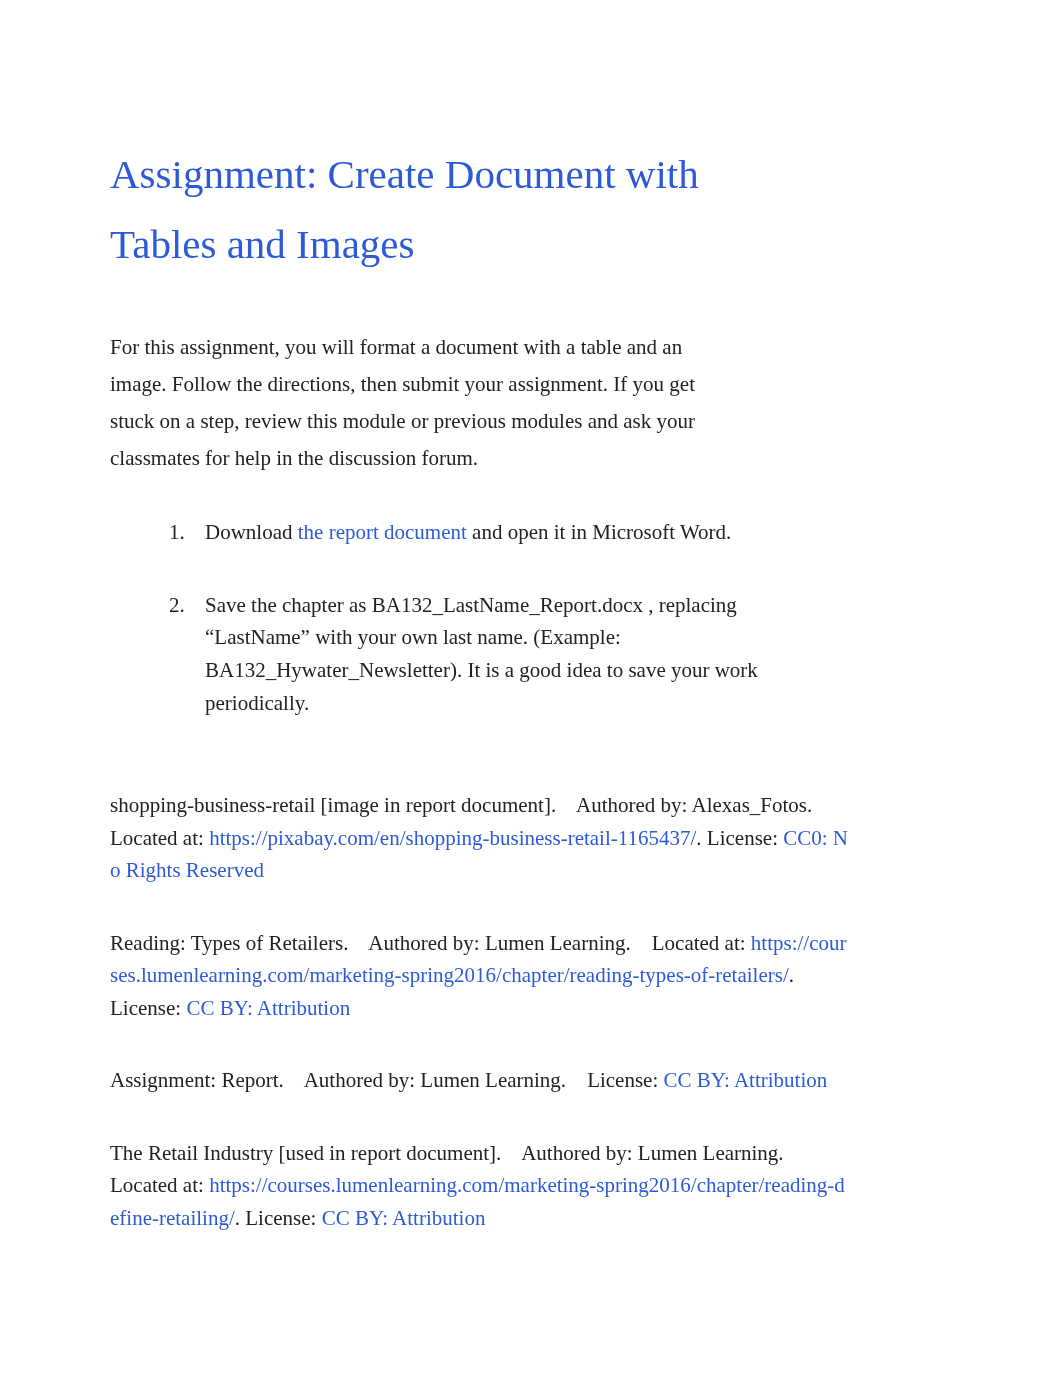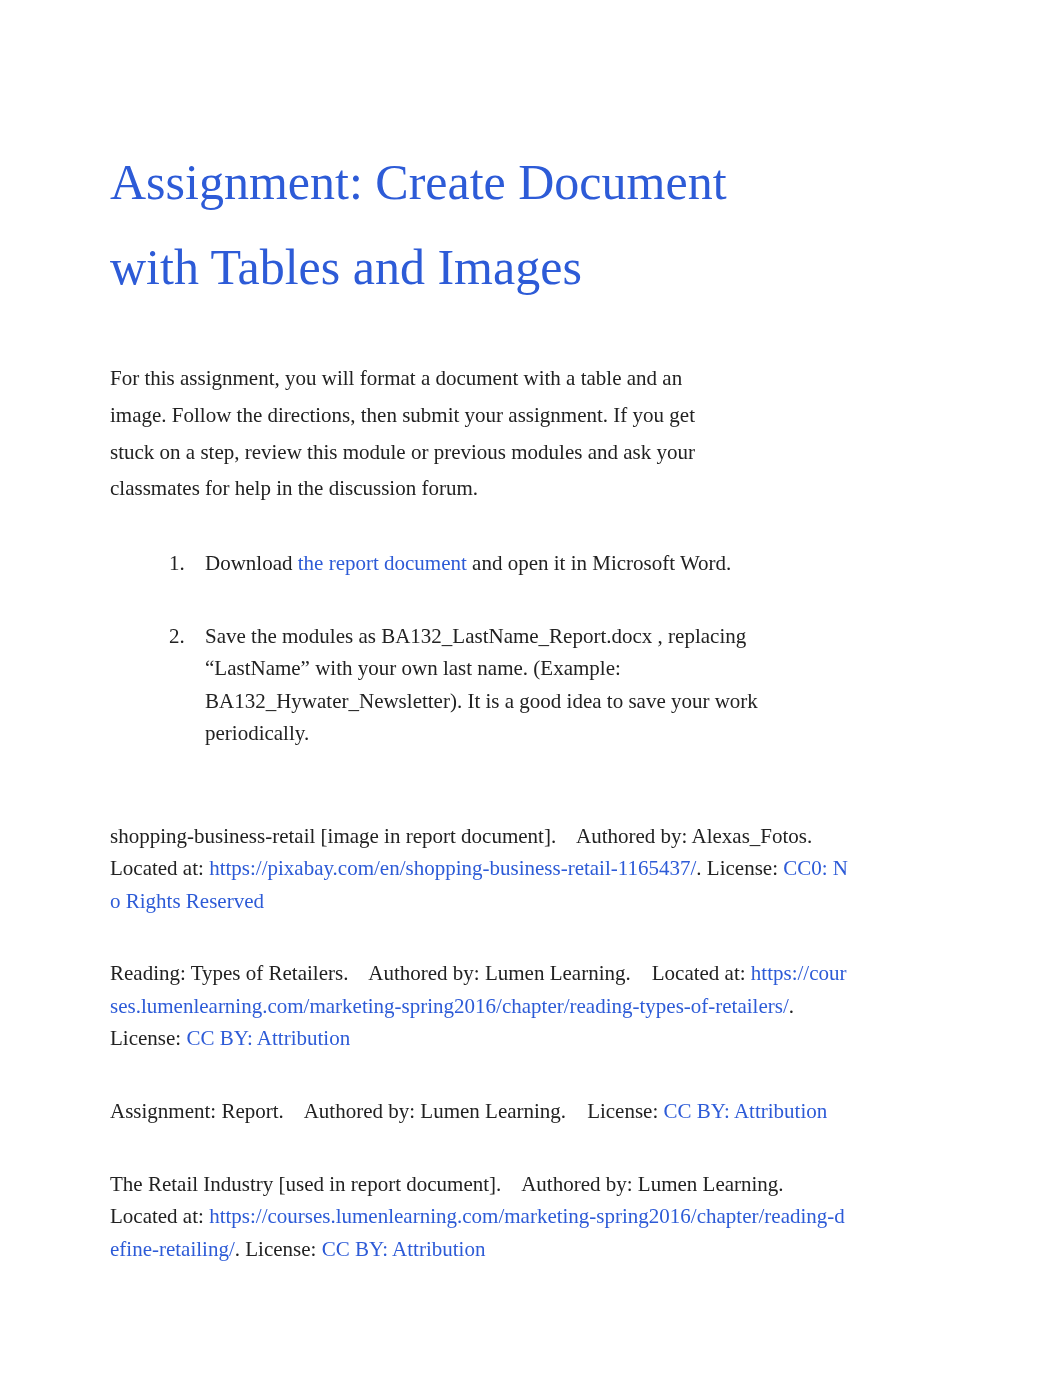--- a/index.html
+++ b/index.html
@@ -10,21 +10,21 @@
     color: #222;
     width: 1062px;
   }
   .page {
     padding: 140px 110px 0 110px;
     box-sizing: border-box;
   }
   h1.title {
     color: #2d5bd7;
     font-weight: 400;
-    font-size: 50px;
+    font-size: 41px;
     line-height: 1.7;
     margin: 0 0 50px 0;
     max-width: 700px;
   }
   .intro {
     font-size: 21px;
     line-height: 1.75;
     max-width: 610px;
     color: #222;
     margin-bottom: 40px;
@@ -68,21 +68,21 @@
 
   <p class="intro">For this assignment, you will format a document with a table and an image. Follow the directions, then submit your assignment. If you get stuck on a step, review this module or previous modules and ask your classmates for help in the discussion forum.</p>
 
   <ol class="steps">
     <li>
       <span>Download </span>
       <a href="#" class="link">the report document</a>
       <span> and open it in Microsoft Word.</span>
     </li>
     <li>
-      <span>Save the modules as </span>
+      <span>Save the chapter as </span>
       <span>BA132_LastName_Report.docx</span>
       <span>, replacing “LastName” with your own last name. (Example: BA132_Hywater_Newsletter). It is a good idea to save your work periodically.</span>
     </li>
   </ol>
 
   <div class="ref">
     <span>shopping-business-retail [image in report document].</span>
     <span class="label">  </span>
     <span>Authored by</span><span>: </span><span>Alexas_Fotos.</span>
     <span>Located at</span><span>: </span><a href="#" class="link">https://pixabay.com/en/shopping-business-retail-1165437/</a><span>. </span>

